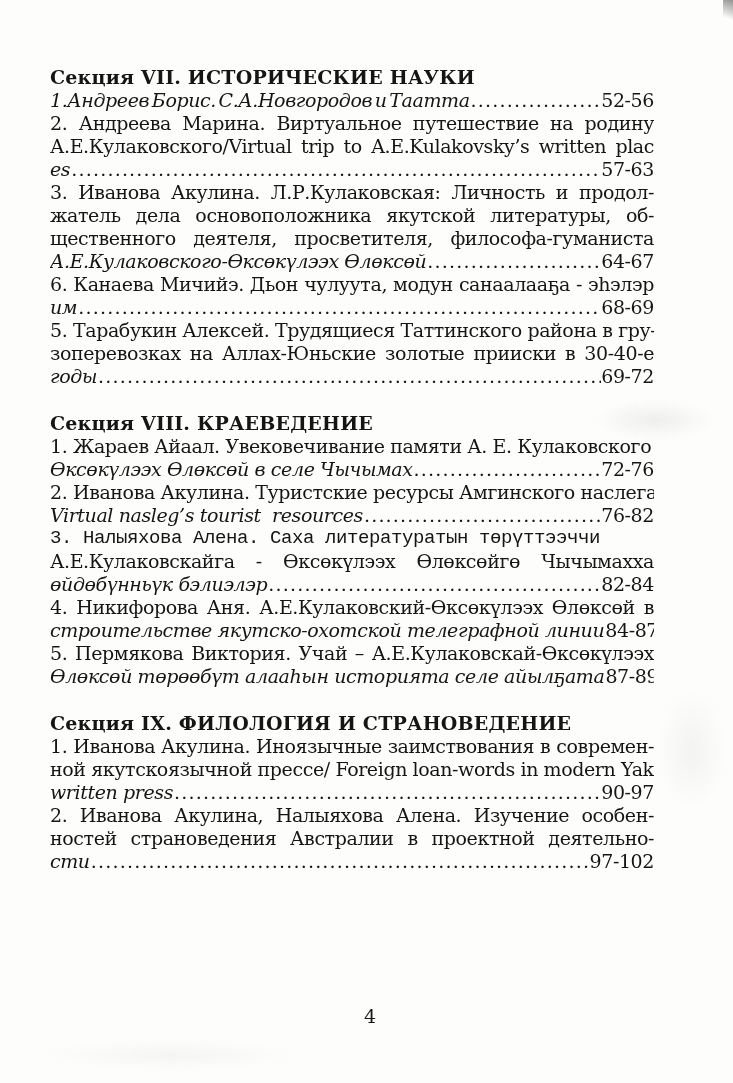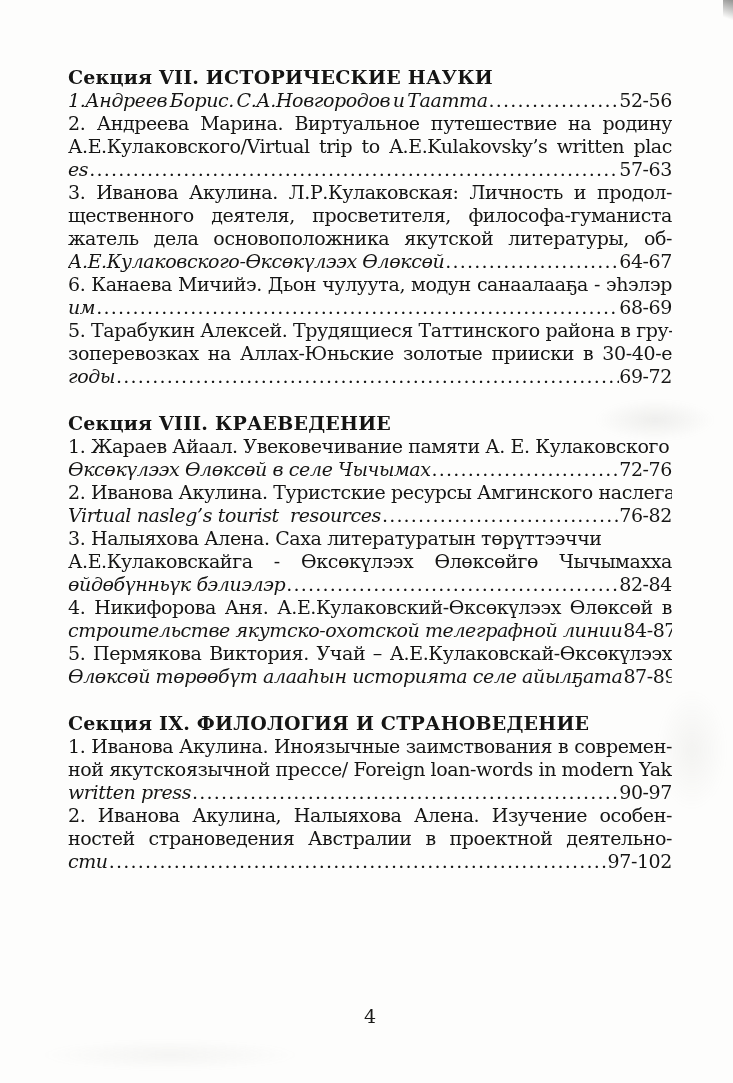--- a/index.html
+++ b/index.html
@@ -32,21 +32,21 @@
     background: radial-gradient(ellipse at center, rgba(160,158,150,0.10), rgba(160,158,150,0) 70%);
     filter: blur(2px);
   }
   .smudge-3 {
     top: 1040px; left: 40px; width: 260px; height: 30px;
     background: radial-gradient(ellipse at center, rgba(150,150,145,0.08), rgba(150,150,145,0) 70%);
     filter: blur(2px);
   }
   .toc {
     position: absolute;
-    left: 68px;
+    left: 50px;
     top: 66px;
     width: 604px;
     font-size: 19px;
     letter-spacing: -0.4px;
   }
   .section { margin: 0; }
   .section + .section { margin-top: 24px; }
   .heading {
     font-weight: bold;
     height: 23px;
@@ -58,21 +58,21 @@
   .line {
     height: 23px;
     line-height: 23px;
     overflow: hidden;
   }
   .line.justify {
     text-align: justify;
     text-align-last: justify;
     white-space: nowrap;
   }
-  .line.left { text-align: left; white-space: nowrap; }
+  .line.left { text-align: left; white-space: nowrap; font-family: Liberation Mono, monospace; }
   .line.leader { display: flex; }
   .line.leader .t { flex: 0 0 auto; white-space: pre; font-style: italic; }
   .line.leader .dots {
     flex: 1 1 auto;
     overflow: hidden;
     white-space: nowrap;
     letter-spacing: 1.2px;
     padding-left: 1px;
   }
   .line.leader .pg { flex: 0 0 auto; white-space: pre; }
@@ -111,22 +111,22 @@
           <div class="line justify">2. Андреева Марина. Виртуальное путешествие на родину</div>
           <div class="line justify">А.Е.Кулаковского/Virtual trip to A.E.Kulakovsky’s written plac</div>
           <div class="line leader">
             <span class="t">es</span>
             <span class="dots">................................................................................................................................................................</span>
             <span class="pg">57-63</span>
           </div>
         </div>
         <div>
           <div class="line justify">3. Иванова Акулина. Л.Р.Кулаковская: Личность и продол-</div>
+          <div class="line justify">жатель дела основоположника якутской литературы, об-</div>
           <div class="line justify">щественного деятеля, просветителя, философа-гуманиста</div>
-          <div class="line justify">жатель дела основоположника якутской литературы, об-</div>
           <div class="line leader">
             <span class="t">А.Е.Кулаковского-Өксөкүлээх Өлөксөй</span>
             <span class="dots">................................................................................................................................................................</span>
             <span class="pg">64-67</span>
           </div>
         </div>
         <div>
           <div class="line justify">6. Канаева Мичийэ. Дьон чулуута, модун санаалааҕа - эһэлэр</div>
           <div class="line leader">
             <span class="t">им</span>

